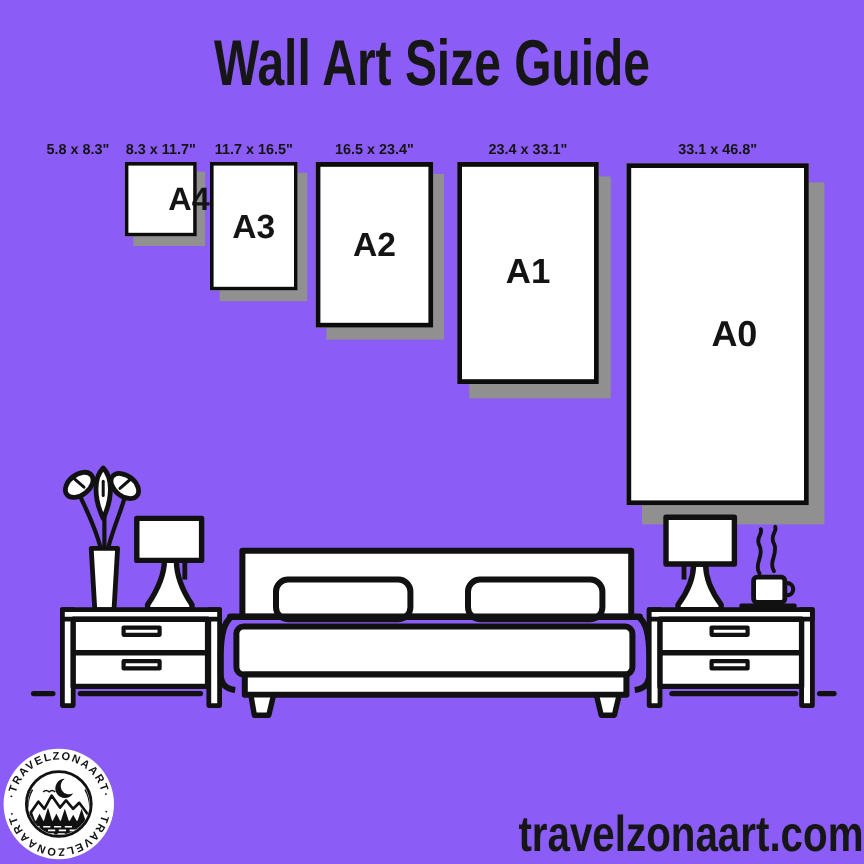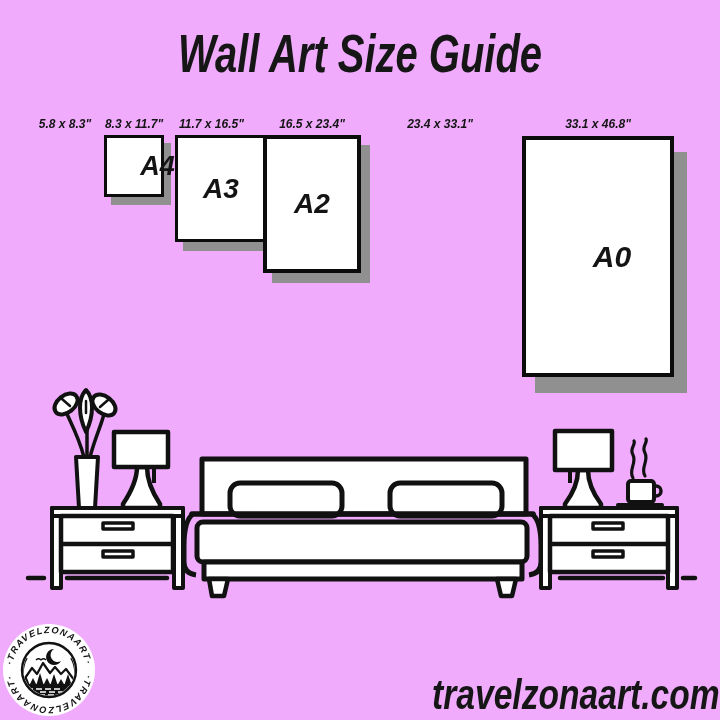--- a/index.html
+++ b/index.html
@@ -1,40 +1,40 @@
 <!DOCTYPE html>
 <html><head>
 <meta charset="utf-8">
 <style>
   html,body{margin:0;padding:0;background:#fff;}
   .stage{
-    position:relative;width:720px;height:720px;background:#f0abfc;
-    overflow:hidden;font-family:"Liberation Sans",sans-serif;color:#111;font-style:italic;
+    position:relative;width:720px;height:720px;background:#8b5cf6;
+    overflow:hidden;font-family:"Liberation Sans",sans-serif;color:#111;
   }
   .page-title{
     position:absolute;top:22px;left:0;width:720px;text-align:center;
     font-size:54px;font-weight:bold;color:#161616;letter-spacing:0px;
     transform:scaleX(0.74);transform-origin:50% 50%;white-space:nowrap;
   }
   .frame{
     position:absolute;background:#fff;border:3px solid #0c0c0c;box-sizing:border-box;
     display:flex;align-items:center;justify-content:center;
   }
   .frame .letter{font-weight:bold;color:#141414;}
   .dims{
     position:absolute;height:14px;line-height:14px;text-align:center;
     font-size:12px;font-weight:bold;color:#141414;white-space:nowrap;
   }
   
   .f-a5{left:43px;top:135px;width:44px;height:58px;box-shadow:6px 6px 0 #909090;}
   .f-a4{left:104px;top:135px;width:60px;height:62px;box-shadow:7px 8px 0 #909090;padding-left:47px;}
-  .f-a3{left:175px;top:135px;width:92px;height:107px;box-shadow:8px 9px 0 #909090;}
+  .f-a3{left:175px;top:135px;width:73px;height:107px;box-shadow:8px 9px 0 #909090;}
   .f-a2{left:263px;top:135px;width:98px;height:138px;border-width:4px;box-shadow:9px 10px 0 #909090;justify-content:center;}
   .f-a1{left:381px;top:135px;width:118px;height:185px;border-width:4px;box-shadow:10px 12px 0 #909090;}
-  .f-a0{left:522px;top:136px;width:152px;height:241px;border-width:4px;box-shadow:13px 16px 0 #909090;padding-left:28px;}
+  .f-a0{left:522px;top:136px;width:152px;height:285px;border-width:4px;box-shadow:13px 16px 0 #909090;padding-left:28px;}
   .l-a5{left:23px;top:117px;width:84px;}
   .l-a4{left:84px;top:117px;width:100px;}
   .l-a3{left:161px;top:117px;width:101px;}
   .l-a2{left:262px;top:117px;width:100px;}
   .l-a1{left:390px;top:117px;width:100px;}
   .l-a0{left:548px;top:117px;width:100px;}
   .s-a5{font-size:26px;}.s-a4{font-size:27px;}.s-a3{font-size:28px;}
   .s-a2{font-size:28px;}.s-a1{font-size:29px;}.s-a0{font-size:30px;}
   .scene{position:absolute;left:0;top:378px;width:720px;height:227px;}
   .logo{position:absolute;left:2px;top:623px;width:95px;height:95px;}
@@ -62,20 +62,23 @@
   <div class="frame f-a3">
     <span class="letter s-a3">A3</span>
   </div>
 
   <div class="dims l-a2">16.5 x 23.4"</div>
   <div class="frame f-a2">
     <span class="letter s-a2">A2</span>
   </div>
 
   <div class="dims l-a1">23.4 x 33.1"</div>
+  <div class="frame f-a1">
+    <span class="letter s-a1">A1</span>
+  </div>
 
   <div class="dims l-a0">33.1 x 46.8"</div>
   <div class="frame f-a0">
     <span class="letter s-a0">A0</span>
   </div>
 
   <svg class="scene" viewBox="0 378 720 227" fill="none" stroke="#111" stroke-linejoin="round">
 
     <g>
       <ellipse cx="66" cy="404" rx="13" ry="8.5" transform="rotate(-38 66 404)" fill="#fff" stroke-width="4"></ellipse>

